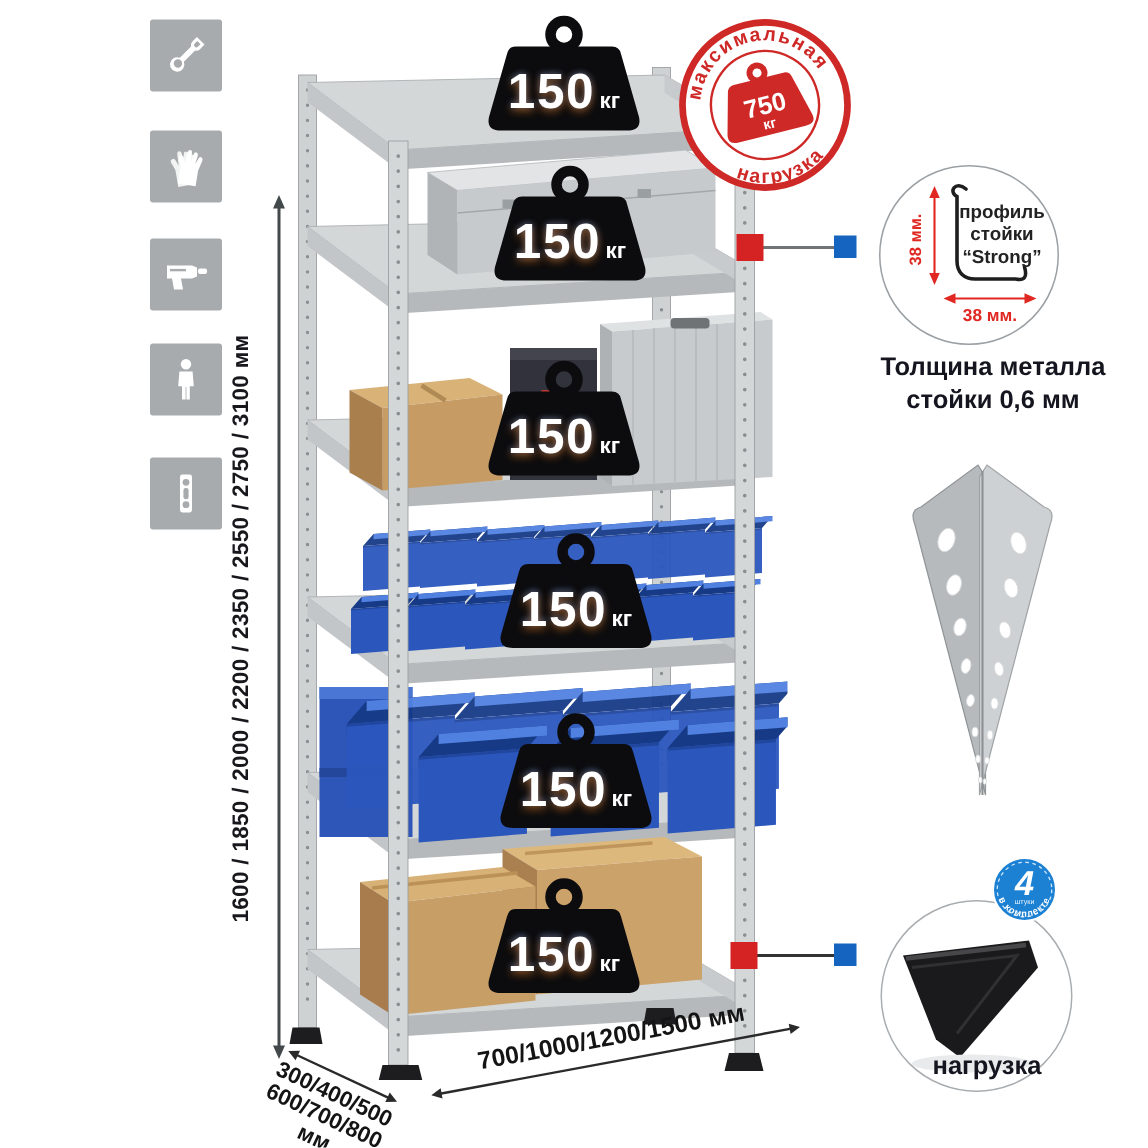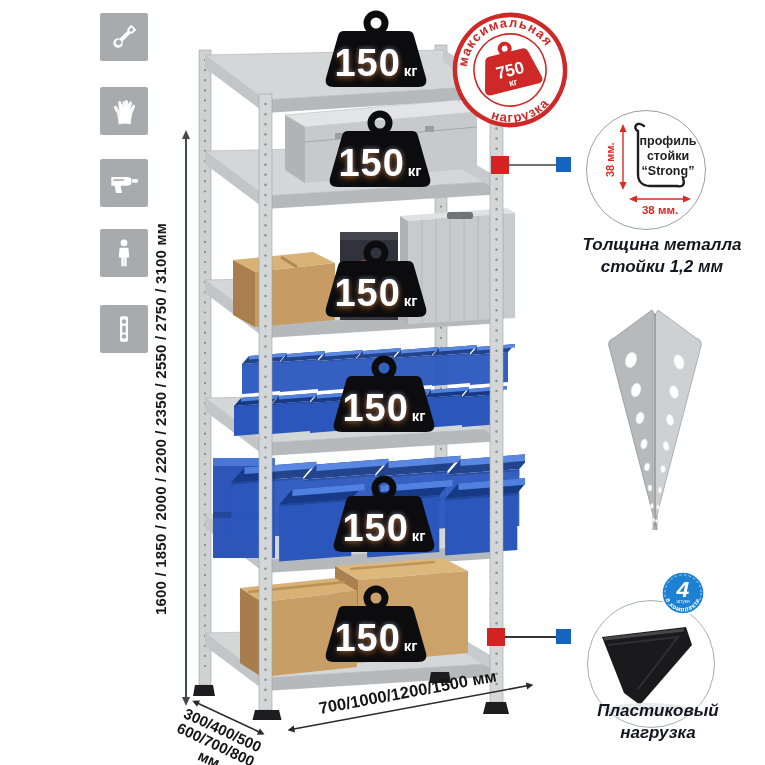--- a/index.html
+++ b/index.html
@@ -21,37 +21,37 @@
   .height-label{position:absolute;left:152px;top:702px;width:566px;transform:rotate(-90deg);
     transform-origin:0 0;text-align:center;font-size:15px;font-weight:700;color:#17171c;letter-spacing:.2px;}
 
   
   .rack-svg{position:absolute;left:185px;top:20px;}
 
   
   .weight{position:absolute;width:132px;height:80px;z-index:4;}
   .weight svg{position:absolute;left:0;top:0;}
   .weight-label{position:absolute;left:0;right:0;top:32px;text-align:center;color:#fff;white-space:nowrap;}
-  .weight-label .val{font-size:38px;font-weight:800;letter-spacing:1px;
+  .weight-label .val{font-size:33px;font-weight:800;letter-spacing:1px;
     text-shadow:0 2px 6px rgba(244,130,30,.55),0 -1px 4px rgba(100,160,255,.45);}
   .weight-label .unit{font-size:15px;font-weight:700;margin-left:3px;}
 
   
   .stamp{position:absolute;left:452px;top:12px;width:116px;height:116px;transform:rotate(-14deg);z-index:5;}
 
   
   .marker{position:absolute;z-index:6;}
   .m-red{width:18px;height:18px;}
   .m-blue{width:15px;height:15px;}
   .m-line{height:2px;z-index:5;}
 
   
   .profile-circle{position:absolute;left:586px;top:110px;width:118px;height:118px;border:1.5px solid #9ba0a4;
     border-radius:50%;background:#fff;}
-  .caption{position:absolute;text-align:center;font-weight:700;color:#15151f;font-size:17px;line-height:1.3;font-style:italic;}
+  .caption{position:absolute;text-align:center;font-weight:700;color:#15151f;font-size:17px;line-height:1.3;}
   .angle-svg{position:absolute;left:600px;top:298px;}
   .foot-circle{position:absolute;left:587px;top:600px;width:126px;height:126px;border:1.5px solid #a9adb0;
     border-radius:50%;background:#fff;overflow:hidden;}
   .badge{position:absolute;left:661px;top:571px;width:44px;height:44px;z-index:7;}
 
   
   .dim{position:absolute;text-align:center;color:#141414;font-weight:700;}
   .dim-depth{left:192px;top:694px;width:86px;transform:rotate(25deg);transform-origin:0 0;
     font-size:15px;line-height:1.08;}
   .dim-width{left:281px;top:706px;width:254px;transform:rotate(-10.5deg);transform-origin:0 0;font-size:16.5px;}
@@ -320,21 +320,21 @@
       <text x="73" y="103" text-anchor="middle" font-size="11.5" font-weight="bold" fill="#e02722">38 мм.</text>
       <g font-size="12.5" font-weight="600" fill="#222" text-anchor="middle">
         <text x="81" y="34">профиль</text>
         <text x="81" y="49">стойки</text>
         <text x="81" y="64">“Strong”</text>
       </g>
     </svg>
   </div>
   <div class="caption" style="left:572px;top:234px;width:180px">
     <div>Толщина металла</div>
-    <div>стойки 1,2 мм</div>
+    <div>стойки 0,6 мм</div>
   </div>
 
   <svg class="angle-svg" width="110" height="245" viewBox="0 0 110 245">
     <path d="M10 52 Q6 42 14 40 L52 12 L57 20 L57 232 Z" fill="#b6babc" stroke="#8f9496" stroke-width="0.8"></path>
     <path d="M100 52 Q104 42 96 40 L58 12 L53 20 L53 232 Z" fill="#ced1d3" stroke="#9fa3a5" stroke-width="0.8"></path>
     <line x1="55" y1="16" x2="55" y2="232" stroke="#8d9193" stroke-width="1.4"></line>
     <g fill="#ffffff" stroke="#d7dadb" stroke-width="0.6">
       <ellipse cx="31" cy="62" rx="5.5" ry="8" transform="rotate(18 31 62)"></ellipse>
       <ellipse cx="36" cy="92" rx="4.8" ry="7" transform="rotate(16 36 92)"></ellipse>
       <ellipse cx="40" cy="120" rx="4" ry="6" transform="rotate(14 40 120)"></ellipse>
@@ -368,21 +368,20 @@
       <circle cx="23" cy="23" r="19" fill="none" stroke="#cfe8fb" stroke-width="0.9" stroke-dasharray="2.5 2.5"></circle>
       <text x="23" y="27" text-anchor="middle" font-size="24" font-weight="bold" font-style="italic" fill="#fff">4</text>
       <text x="23" y="33" text-anchor="middle" font-size="5" fill="#e8f4fe">штуки</text>
       <path id="badgeArc" d="M 4,23 A 19,19 0 0 0 42,23" fill="none"></path>
       <text font-size="6.5" font-weight="bold" fill="#fff" letter-spacing="0.6">
         <textPath href="#badgeArc" startOffset="50%" text-anchor="middle">в комплекте</textPath>
       </text>
     </svg>
   </div>
   <div class="caption" style="left:588px;top:700px;width:140px">
-    <div>Пластиковый</div>
     <div>нагрузка</div>
   </div>
 
   <div class="dim dim-depth">
     <svg width="80" height="10" viewBox="0 0 80 10">
       <line x1="5" y1="5" x2="75" y2="5" stroke="#2a2a2a" stroke-width="1.6"></line>
       <polygon points="0,5 7,1.5 7,8.5" fill="#2a2a2a"></polygon>
       <polygon points="80,5 73,1.5 73,8.5" fill="#2a2a2a"></polygon>
     </svg>
     <div>300/400/500</div>

